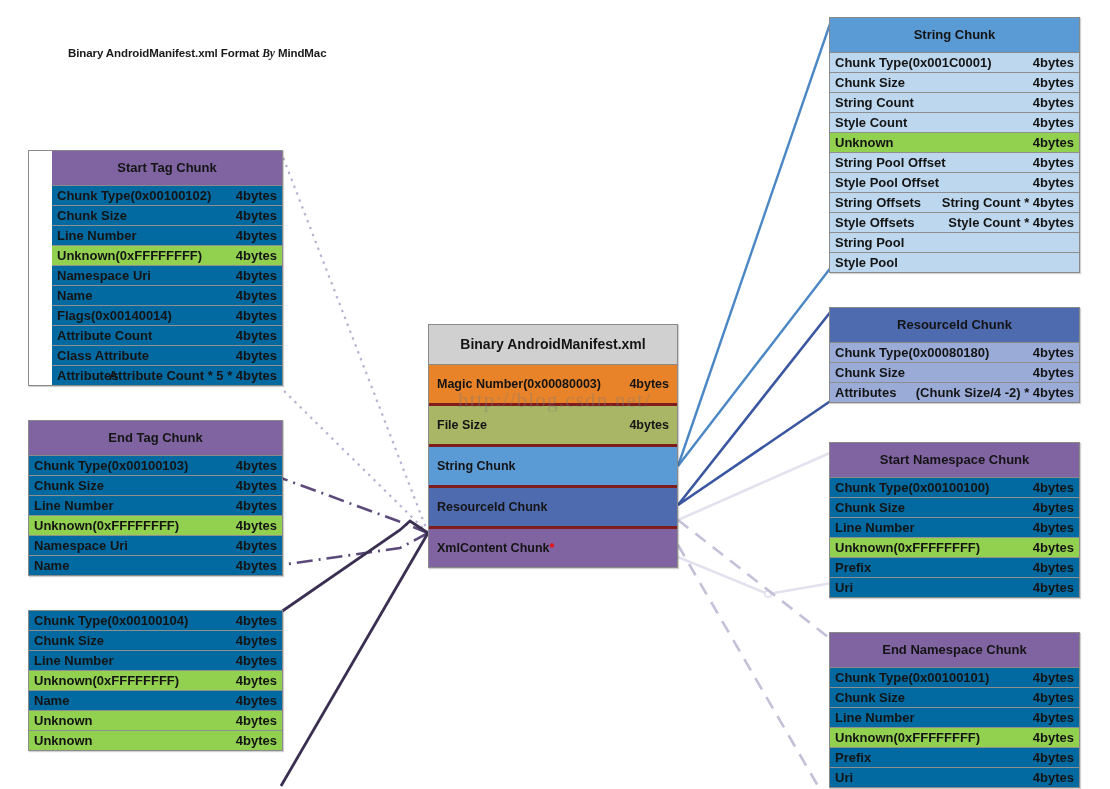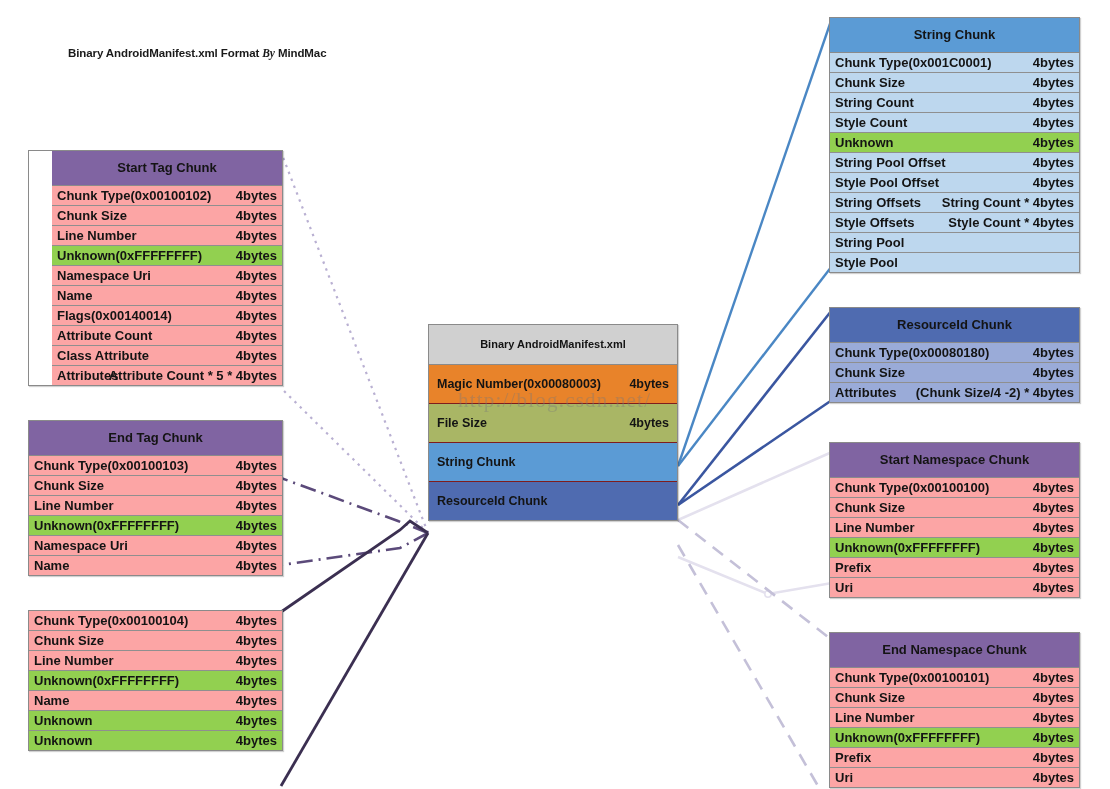--- a/index.html
+++ b/index.html
@@ -98,53 +98,53 @@
   }
   .chunk-row .sz {
     position: absolute;
     right: 5px;
     top: 0;
   }
   .chunk-row.hl { background: #92d050 !important; }
 
   
   .theme-purple .chunk-head { background: #8064a2; }
-  .theme-purple .chunk-row  { background: #fca5a5; }
+  .theme-purple .chunk-row  { background: #0369a1; }
 
   .theme-blue .chunk-head { background: #5b9bd5; }
   .theme-blue .chunk-row  { background: #bdd7ee; }
 
   .theme-navy .chunk-head { background: #4f6bb0; }
   .theme-navy .chunk-row  { background: #9aabd8; }
 
   
   .stack {
     position: absolute;
     box-sizing: border-box;
     border: 1px solid #8a8a8a;
     box-shadow: 1px 1px 1px rgba(0,0,0,0.18);
     z-index: 5;
     background: #fff;
   }
   .stack-head {
     height: 39px;
     line-height: 39px;
     text-align: center;
-    font-size: 11px;
+    font-size: 14px;
     font-weight: bold;
     color: #141414;
     background: #d0d0d0;
     border-bottom: 1px solid #8a8a8a;
     white-space: nowrap;
   }
   .stack-row {
     position: relative;
     height: 38px;
     line-height: 38px;
-    border-bottom: 1px solid #7f1d1d;
+    border-bottom: 3px solid #7f1d1d;
     font-size: 12.5px;
     font-weight: bold;
     color: #141414;
     white-space: nowrap;
   }
   .stack-row:last-child { border-bottom: none; }
   .stack-row .lbl { position: absolute; left: 8px; top: 0; }
   .stack-row .sz  { position: absolute; right: 8px; top: 0; }
   .stack-row .star { color: #ff0000; }
   .sc-orange { background: #e8832a; }
@@ -216,20 +216,24 @@
           <span class="sz">4bytes</span>
         </div>
         <div class="stack-row sc-blue">
           <span class="lbl">String Chunk</span>
           <span class="sz"></span>
         </div>
         <div class="stack-row sc-navy">
           <span class="lbl">ResourceId Chunk</span>
           <span class="sz"></span>
         </div>
+        <div class="stack-row sc-purple">
+          <span class="lbl">XmlContent Chunk<span class="star">*</span></span>
+          <span class="sz"></span>
+        </div>
       </div>
   </div>
 
   <div class="chunk theme-purple" style="left:28px; top:150px; width:255px;padding-left:23px;">
       <div class="chunk-head">Start Tag Chunk</div>
       <div class="chunk-row">
         <span class="lbl">Chunk Type(0x00100102)</span>
         <span class="sz">4bytes</span>
       </div>
       <div class="chunk-row">

